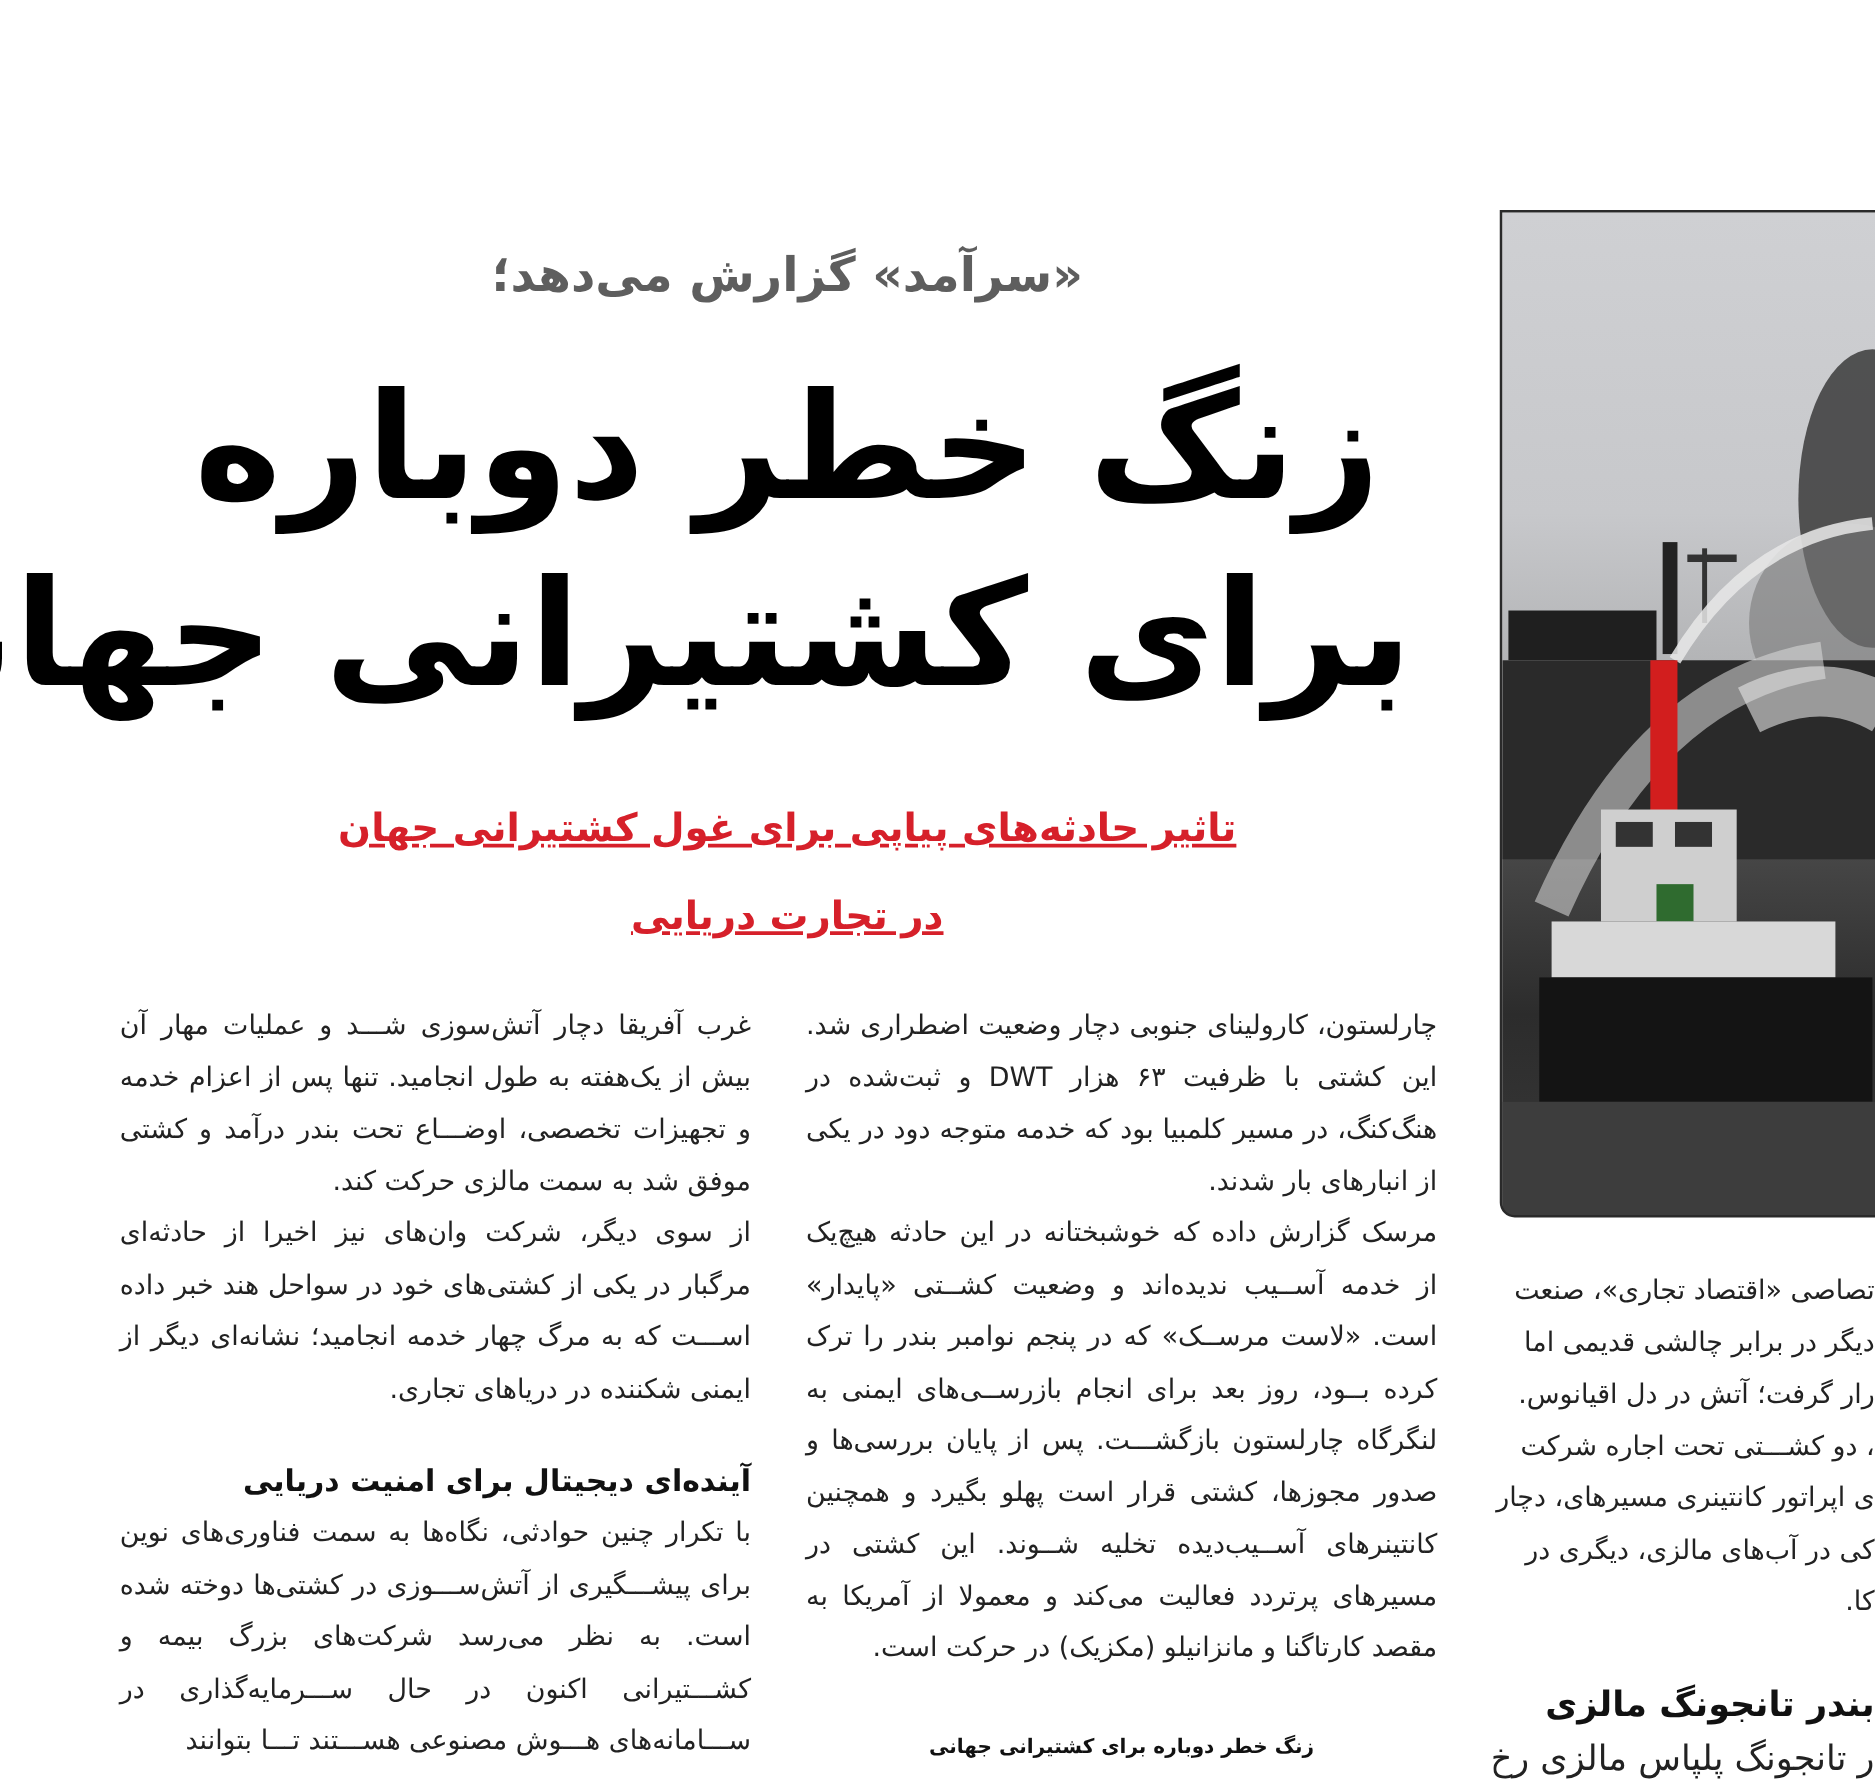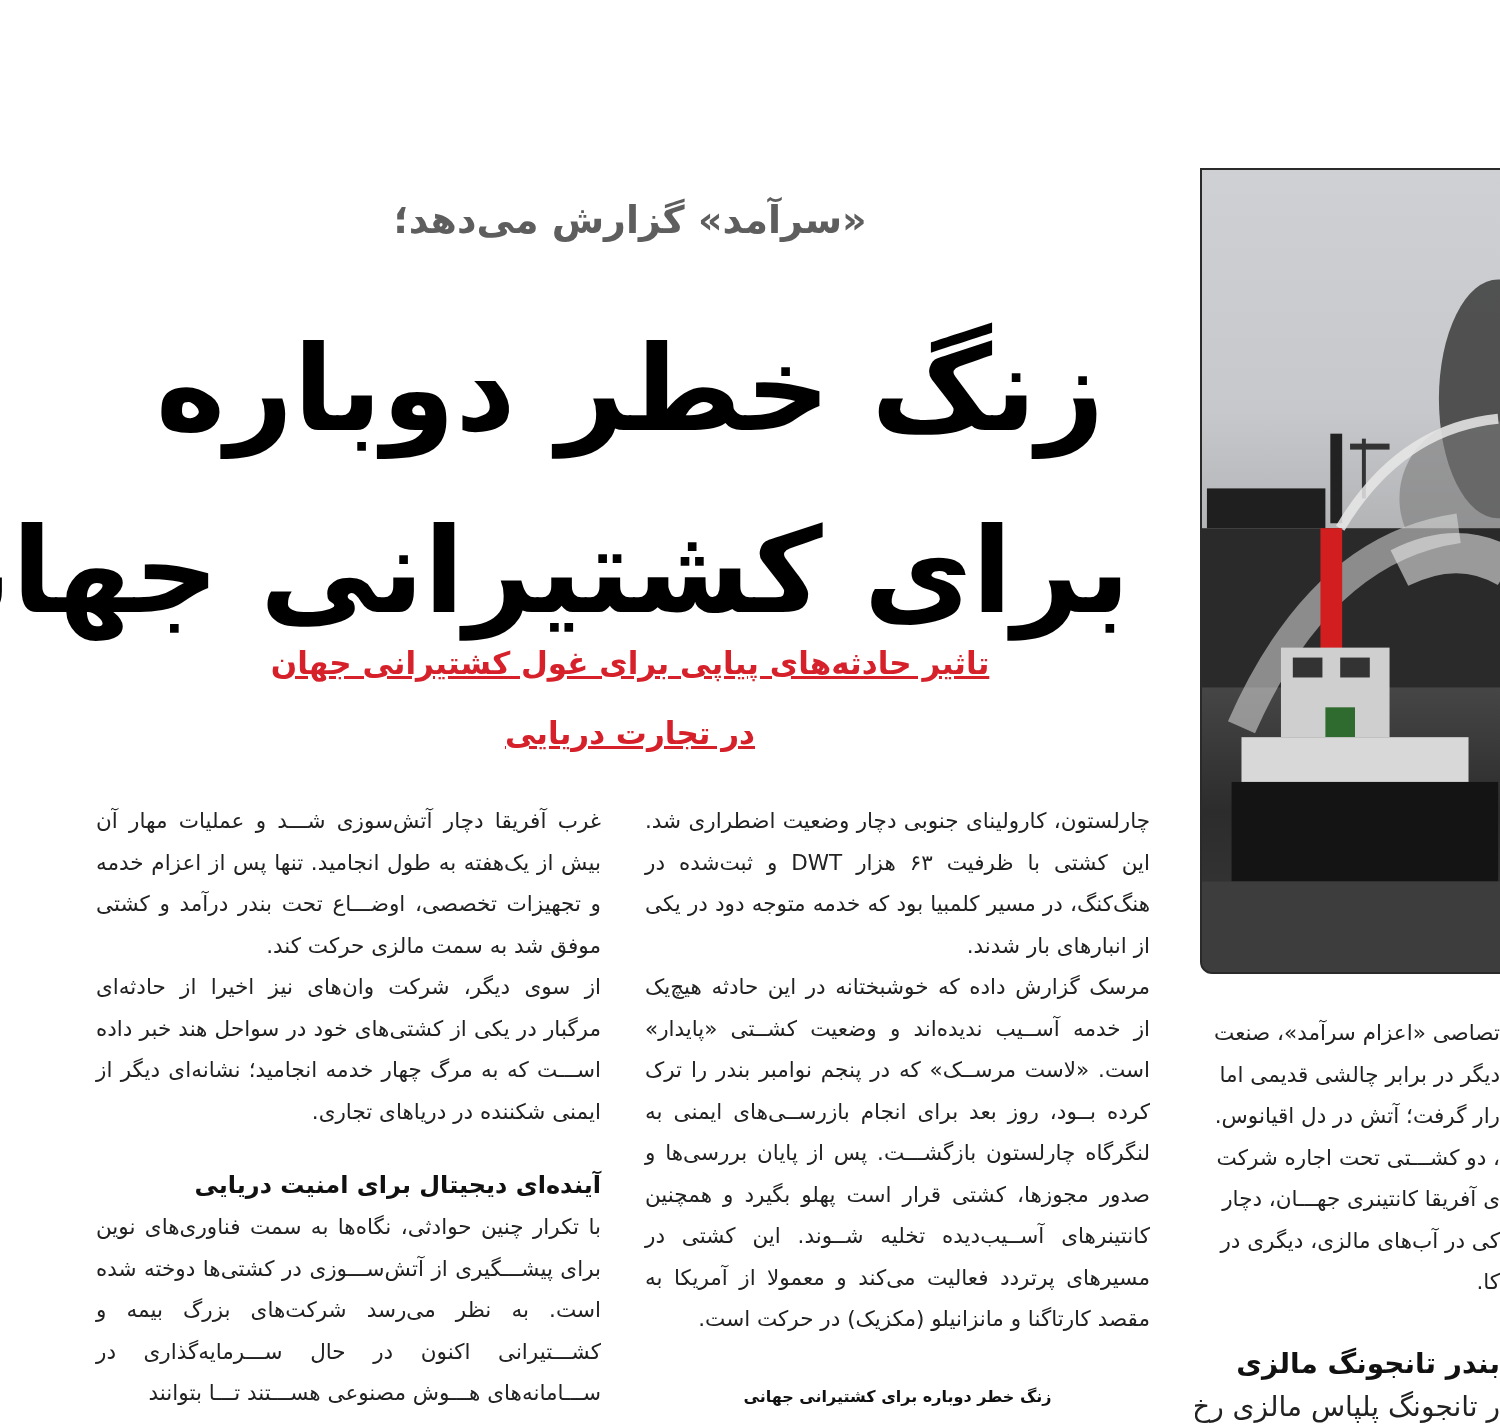--- a/index.html
+++ b/index.html
@@ -19,21 +19,20 @@
     }
 
     
     .headline {
       position: absolute; top: 282px; left: 130px; width: 1000px;
       text-align: center; color: #000; font-weight: bold;
     }
     .headline .hl-line {
       display: block; font-size: 118px; line-height: 150px; white-space: nowrap;
       letter-spacing: -2px;
-      margin-top: 32px;
     }
 
     
     .subhead {
       position: absolute; top: 628px; left: 130px; width: 1000px;
       text-align: center; color: #d6202a; font-weight: bold;
     }
     .subhead .sh-line {
       display: block; font-size: 31px; line-height: 70px; white-space: nowrap; text-decoration: underline;
     }
@@ -116,25 +115,25 @@
       <rect x="140" y="490" width="30" height="20" fill="#333"></rect>
       <rect x="125" y="540" width="30" height="30" fill="#2f6b2f"></rect>
       <rect x="40" y="570" width="230" height="45" fill="#d8d8d8"></rect>
       <rect x="30" y="615" width="270" height="100" fill="#141414"></rect>
 
       <rect x="0" y="715" width="310" height="91" fill="#3d3d3d"></rect>
     </svg>
   </div>
 
   <div class="col col-right">
-    <p style="white-space:nowrap;">تصاصی «اعزام سرآمد»، صنعت</p>
+    <p style="white-space:nowrap;">تصاصی «اقتصاد تجاری»، صنعت</p>
     <p style="white-space:nowrap;">دیگر در برابر چالشی قدیمی اما</p>
     <p style="white-space:nowrap;">رار گرفت؛ آتش در دل اقیانوس.</p>
     <p style="white-space:nowrap;">، دو کشـــتی تحت اجاره شرکت</p>
-    <p style="white-space:nowrap;">ی آفریقا کانتینری جهـــان، دچار</p>
+    <p style="white-space:nowrap;">ی اپراتور کانتینری مسیرهای، دچار</p>
     <p style="white-space:nowrap;">کی در آب‌های مالزی، دیگری در</p>
     <p style="white-space:nowrap;">کا.</p>
   </div>
   <div class="right-section-head">بندر تانجونگ مالزی</div>
   <div class="right-section-body">ر تانجونگ پلپاس مالزی رخ داد؛</div>
 
   <div class="col col-mid">
     <p>چارلستون، کارولینای جنوبی دچار وضعیت اضطراری شد. این کشتی با ظرفیت ۶۳ هزار DWT و ثبت‌شده در هنگ‌کنگ، در مسیر کلمبیا بود که خدمه متوجه دود در یکی از انبارهای بار شدند.</p>
     <p>مرسک گزارش داده که خوشبختانه در این حادثه هیچ‌یک از خدمه آســیب ندیده‌اند و وضعیت کشــتی «پایدار» است. «لاست مرســک» که در پنجم نوامبر بندر را ترک کرده بــود، روز بعد برای انجام بازرســی‌های ایمنی به لنگرگاه چارلستون بازگشـــت. پس از پایان بررسی‌ها و صدور مجوزها، کشتی قرار است پهلو بگیرد و همچنین کانتینرهای آســیب‌دیده تخلیه شــوند. این کشتی در مسیرهای پرتردد فعالیت می‌کند و معمولا از آمریکا به مقصد کارتاگنا و مانزانیلو (مکزیک) در حرکت است.</p>
   </div>

